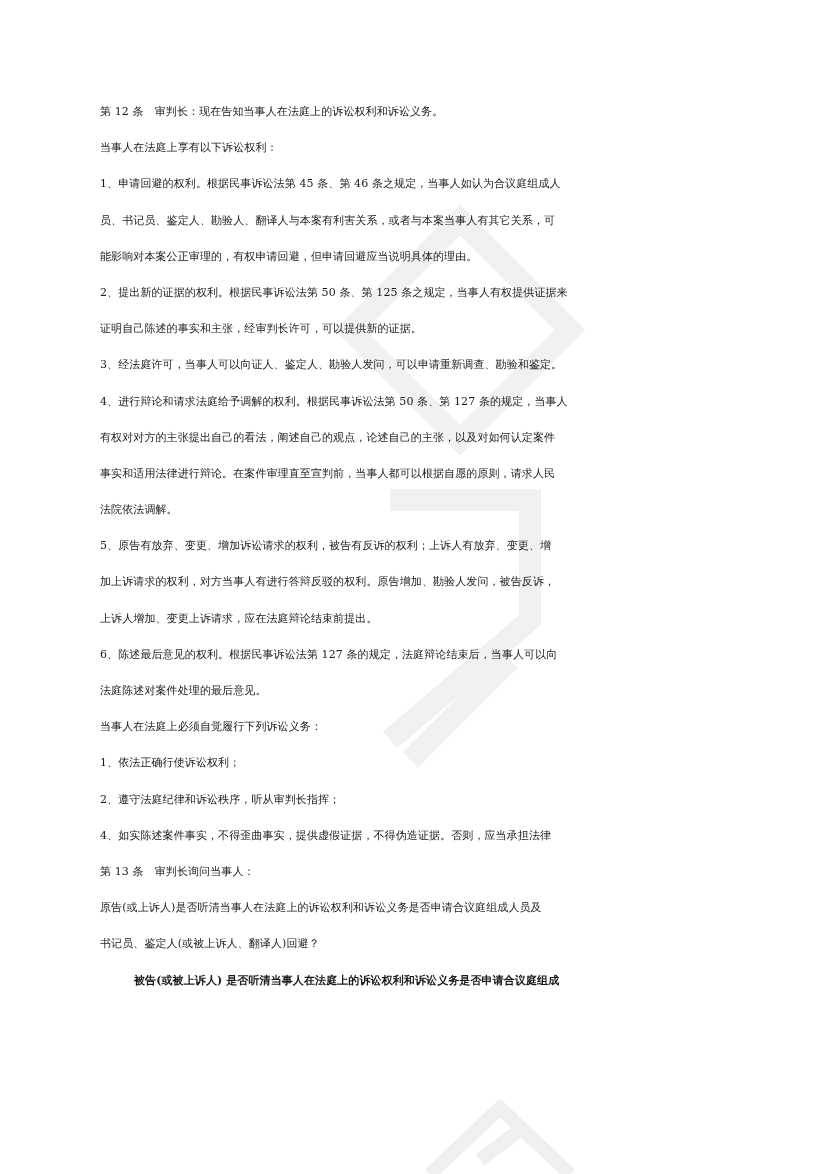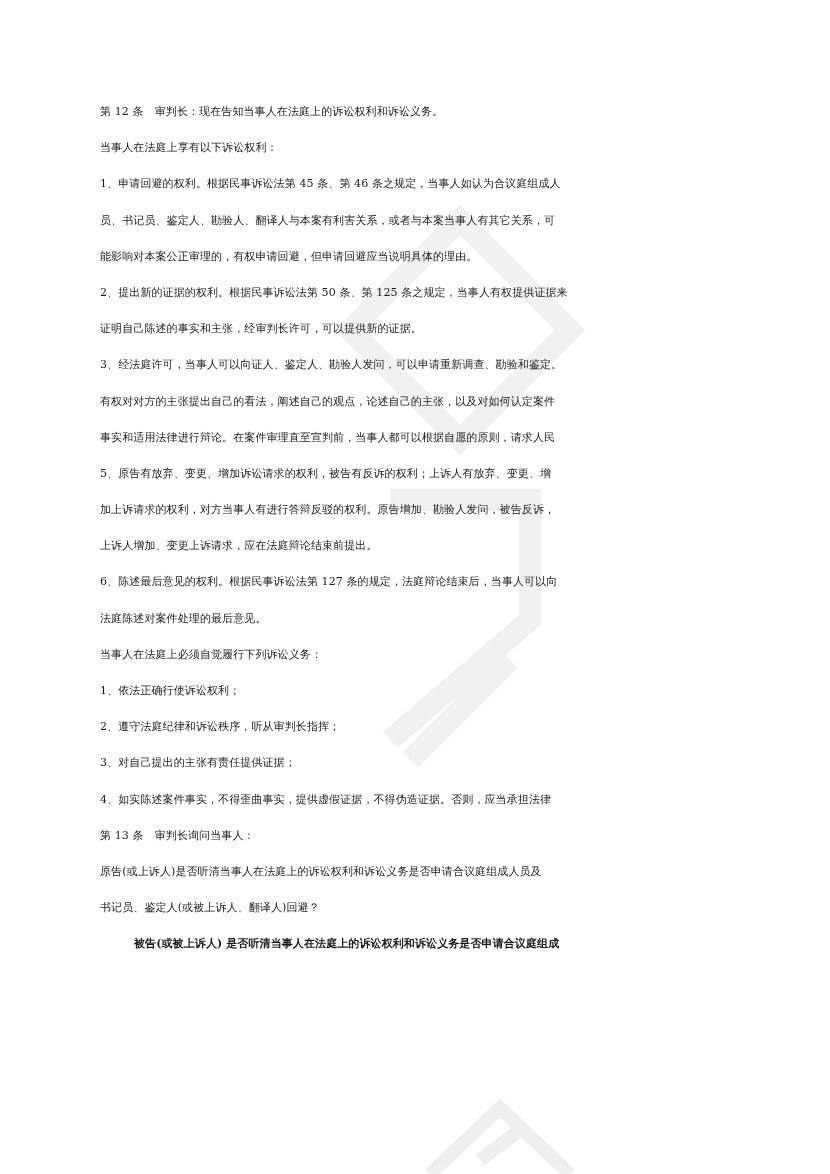--- a/index.html
+++ b/index.html
@@ -34,30 +34,31 @@
 
   <div class="content">
     <div class="line">第 12 条　审判长：现在告知当事人在法庭上的诉讼权利和诉讼义务。</div>
     <div class="line">当事人在法庭上享有以下诉讼权利：</div>
     <div class="line">1、申请回避的权利。根据民事诉讼法第 45 条、第 46 条之规定，当事人如认为合议庭组成人</div>
     <div class="line">员、书记员、鉴定人、勘验人、翻译人与本案有利害关系，或者与本案当事人有其它关系，可</div>
     <div class="line">能影响对本案公正审理的，有权申请回避，但申请回避应当说明具体的理由。</div>
     <div class="line">2、提出新的证据的权利。根据民事诉讼法第 50 条、第 125 条之规定，当事人有权提供证据来</div>
     <div class="line">证明自己陈述的事实和主张，经审判长许可，可以提供新的证据。</div>
     <div class="line">3、经法庭许可，当事人可以向证人、鉴定人、勘验人发问，可以申请重新调查、勘验和鉴定。</div>
+    <div class="line">4、进行辩论和请求法庭给予调解的权利。根据民事诉讼法第 50 条、第 127 条的规定，当事人</div>
     <div class="line">有权对对方的主张提出自己的看法，阐述自己的观点，论述自己的主张，以及对如何认定案件</div>
     <div class="line">事实和适用法律进行辩论。在案件审理直至宣判前，当事人都可以根据自愿的原则，请求人民</div>
+    <div class="line">法院依法调解。</div>
     <div class="line">5、原告有放弃、变更、增加诉讼请求的权利，被告有反诉的权利；上诉人有放弃、变更、增</div>
     <div class="line">加上诉请求的权利，对方当事人有进行答辩反驳的权利。原告增加、勘验人发问，被告反诉，</div>
     <div class="line">上诉人增加、变更上诉请求，应在法庭辩论结束前提出。</div>
     <div class="line">6、陈述最后意见的权利。根据民事诉讼法第 127 条的规定，法庭辩论结束后，当事人可以向</div>
     <div class="line">法庭陈述对案件处理的最后意见。</div>
     <div class="line">当事人在法庭上必须自觉履行下列诉讼义务：</div>
     <div class="line">1、依法正确行使诉讼权利；</div>
     <div class="line">2、遵守法庭纪律和诉讼秩序，听从审判长指挥；</div>
-    <div class="line">3、对自己提出的主张有责任提供证据；</div>
     <div class="line">4、如实陈述案件事实，不得歪曲事实，提供虚假证据，不得伪造证据。否则，应当承担法律</div>
     <div class="line">第 13 条　审判长询问当事人：</div>
     <div class="line">原告(或上诉人)是否听清当事人在法庭上的诉讼权利和诉讼义务是否申请合议庭组成人员及</div>
     <div class="line">书记员、鉴定人(或被上诉人、翻译人)回避？</div>
     <div class="line indent">被告(或被上诉人) 是否听清当事人在法庭上的诉讼权利和诉讼义务是否申请合议庭组成</div>
   </div>
 </div>
 
 </body></html>

